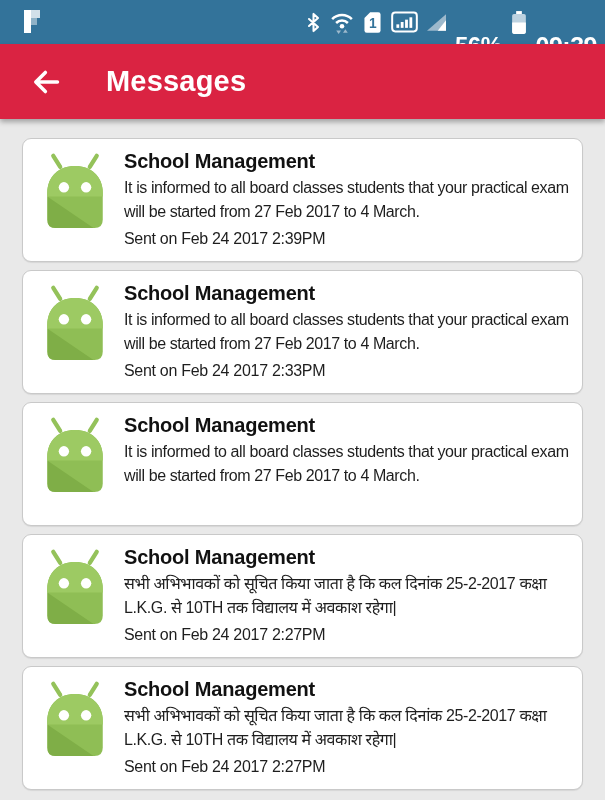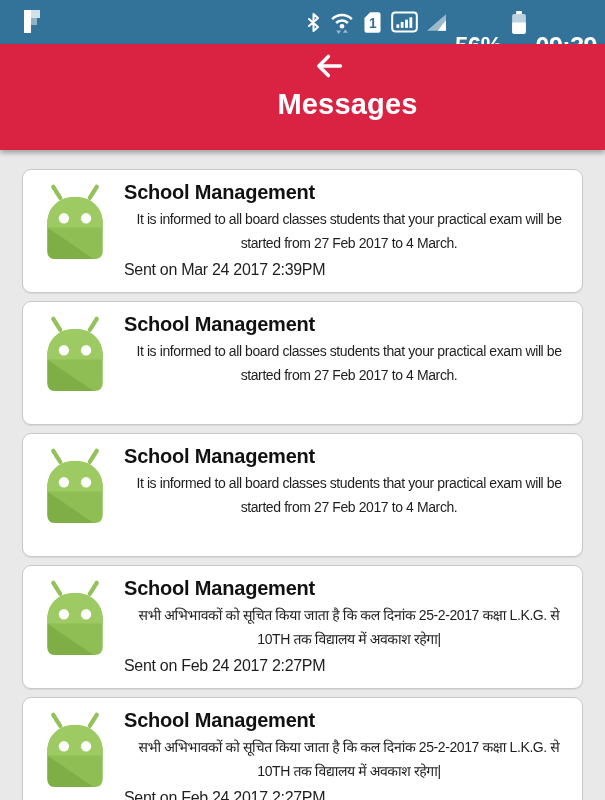--- a/index.html
+++ b/index.html
@@ -33,29 +33,28 @@
     font-size: 24px;
     font-weight: 700;
     letter-spacing: -0.5px;
     margin-top: 48px;
   }
   .sb-time { font-size: 25px; }
   .sb-icon { display: block; }
 
   
   .appbar {
-    height: 106px;
+    height: 75px;
     background: #da2342;
     display: flex;
     align-items: center;
-    padding-left: 52px;
+    padding-left: 24px;
     box-shadow: 0 3px 5px rgba(0,0,0,0.30);
     position: relative;
     z-index: 2;
-    flex-direction: column;
   }
   .back-btn {
     background: none;
     border: none;
     cursor: pointer;
     width: 44px;
     height: 44px;
     display: flex;
     align-items: center;
     justify-content: center;
@@ -95,25 +94,24 @@
     max-width: 456px;
   }
   .sender {
     font-size: 20px;
     font-weight: bold;
     color: #111111;
     letter-spacing: -0.2px;
     margin-bottom: 3px;
   }
   .bodytext {
-    font-size: 14px;
+    font-size: 16px;
     letter-spacing: -0.4px;
     line-height: 24px;
     color: #1e1e1e;
-    text-align: center;
   }
   .sent {
     font-size: 16px;
     letter-spacing: -0.3px;
     color: #1e1e1e;
     margin-top: 6px;
   }
   svg { display: block; }
 </style>
 </head>
@@ -195,33 +193,34 @@
 
   <div class="card">
     <div class="droid-wrap">
       <svg width="74" height="82" viewBox="0 0 80 84">
           <use href="#droid"></use>
         </svg>
     </div>
     <div class="card-text">
       <div class="sender">School Management</div>
       <div class="bodytext">It is informed to all board classes students that your practical exam will be started from 27 Feb 2017 to 4 March.</div>
-      <div class="sent">Sent on Mar 24 2017  2:39PM</div>
+      <div class="sent">Sent on Feb 24 2017  2:39PM</div>
     </div>
   </div>
 
   <div class="card">
     <div class="droid-wrap">
       <svg width="74" height="82" viewBox="0 0 80 84">
           <use href="#droid"></use>
         </svg>
     </div>
     <div class="card-text">
       <div class="sender">School Management</div>
       <div class="bodytext">It is informed to all board classes students that your practical exam will be started from 27 Feb 2017 to 4 March.</div>
+      <div class="sent">Sent on Feb 24 2017  2:33PM</div>
     </div>
   </div>
 
   <div class="card">
     <div class="droid-wrap">
       <svg width="74" height="82" viewBox="0 0 80 84">
           <use href="#droid"></use>
         </svg>
     </div>
     <div class="card-text">

